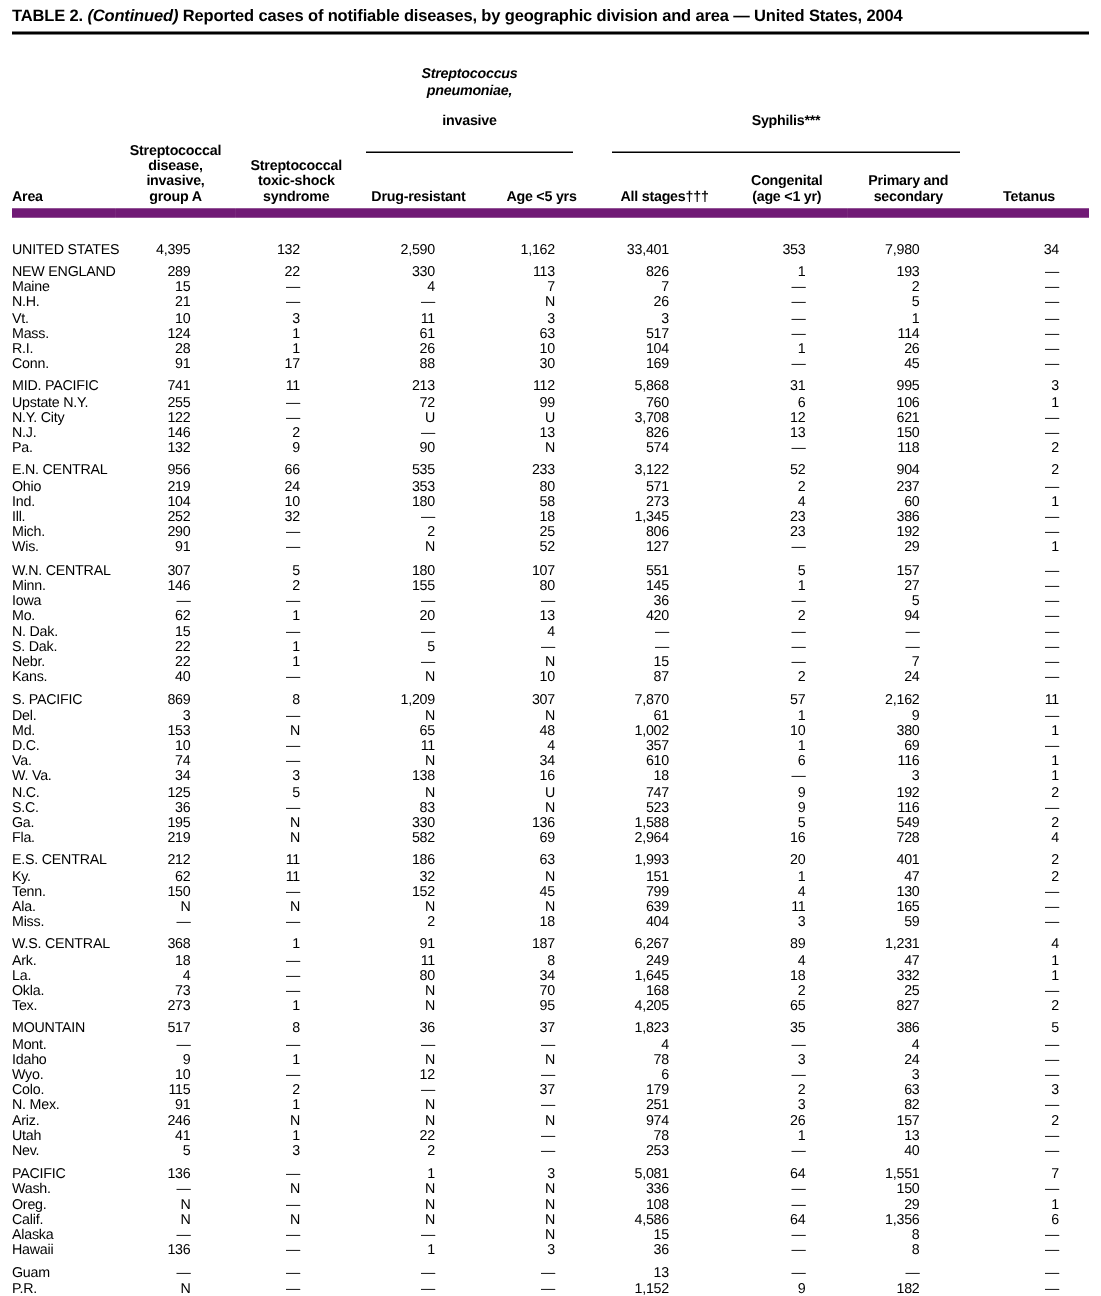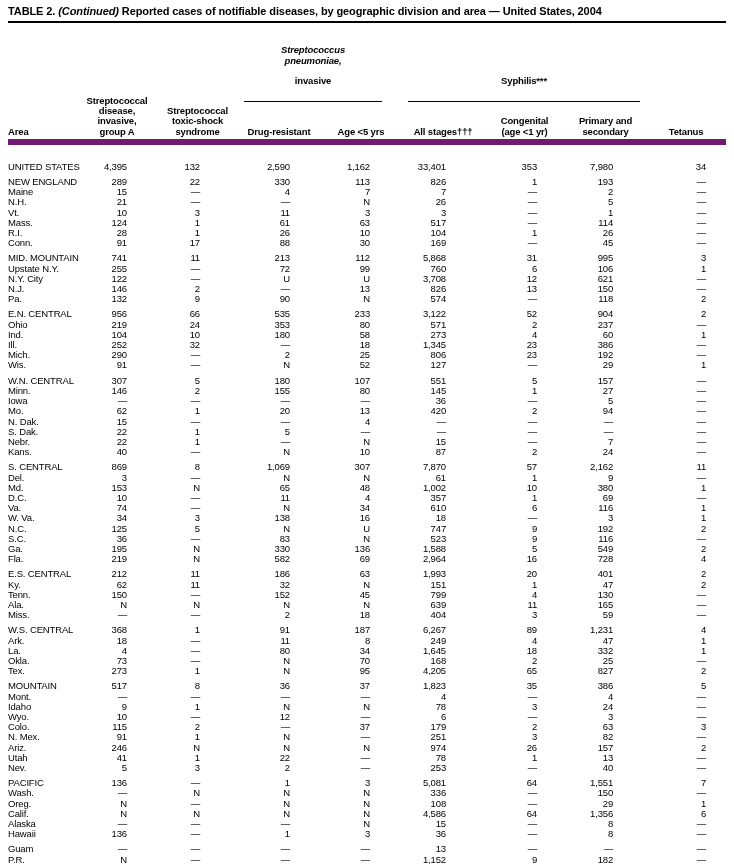--- a/index.html
+++ b/index.html
@@ -197,21 +197,21 @@
             <td class="num">91</td>
             <td class="num">17</td>
             <td class="num">88</td>
             <td class="num">30</td>
             <td class="num">169</td>
             <td class="num">—</td>
             <td class="num">45</td>
             <td class="num">—</td>
           </tr>
           <tr class="group-start">
-            <td class="area region">MID. MOUNTAIN</td>
+            <td class="area region">MID. PACIFIC</td>
             <td class="num">741</td>
             <td class="num">11</td>
             <td class="num">213</td>
             <td class="num">112</td>
             <td class="num">5,868</td>
             <td class="num">31</td>
             <td class="num">995</td>
             <td class="num">3</td>
           </tr>
           <tr>
@@ -406,24 +406,24 @@
             <td class="num">40</td>
             <td class="num">—</td>
             <td class="num">N</td>
             <td class="num">10</td>
             <td class="num">87</td>
             <td class="num">2</td>
             <td class="num">24</td>
             <td class="num">—</td>
           </tr>
           <tr class="group-start">
-            <td class="area region">S. CENTRAL</td>
+            <td class="area region">S. PACIFIC</td>
             <td class="num">869</td>
             <td class="num">8</td>
-            <td class="num">1,069</td>
+            <td class="num">1,209</td>
             <td class="num">307</td>
             <td class="num">7,870</td>
             <td class="num">57</td>
             <td class="num">2,162</td>
             <td class="num">11</td>
           </tr>
           <tr>
             <td class="area state">Del.</td>
             <td class="num">3</td>
             <td class="num">—</td>

